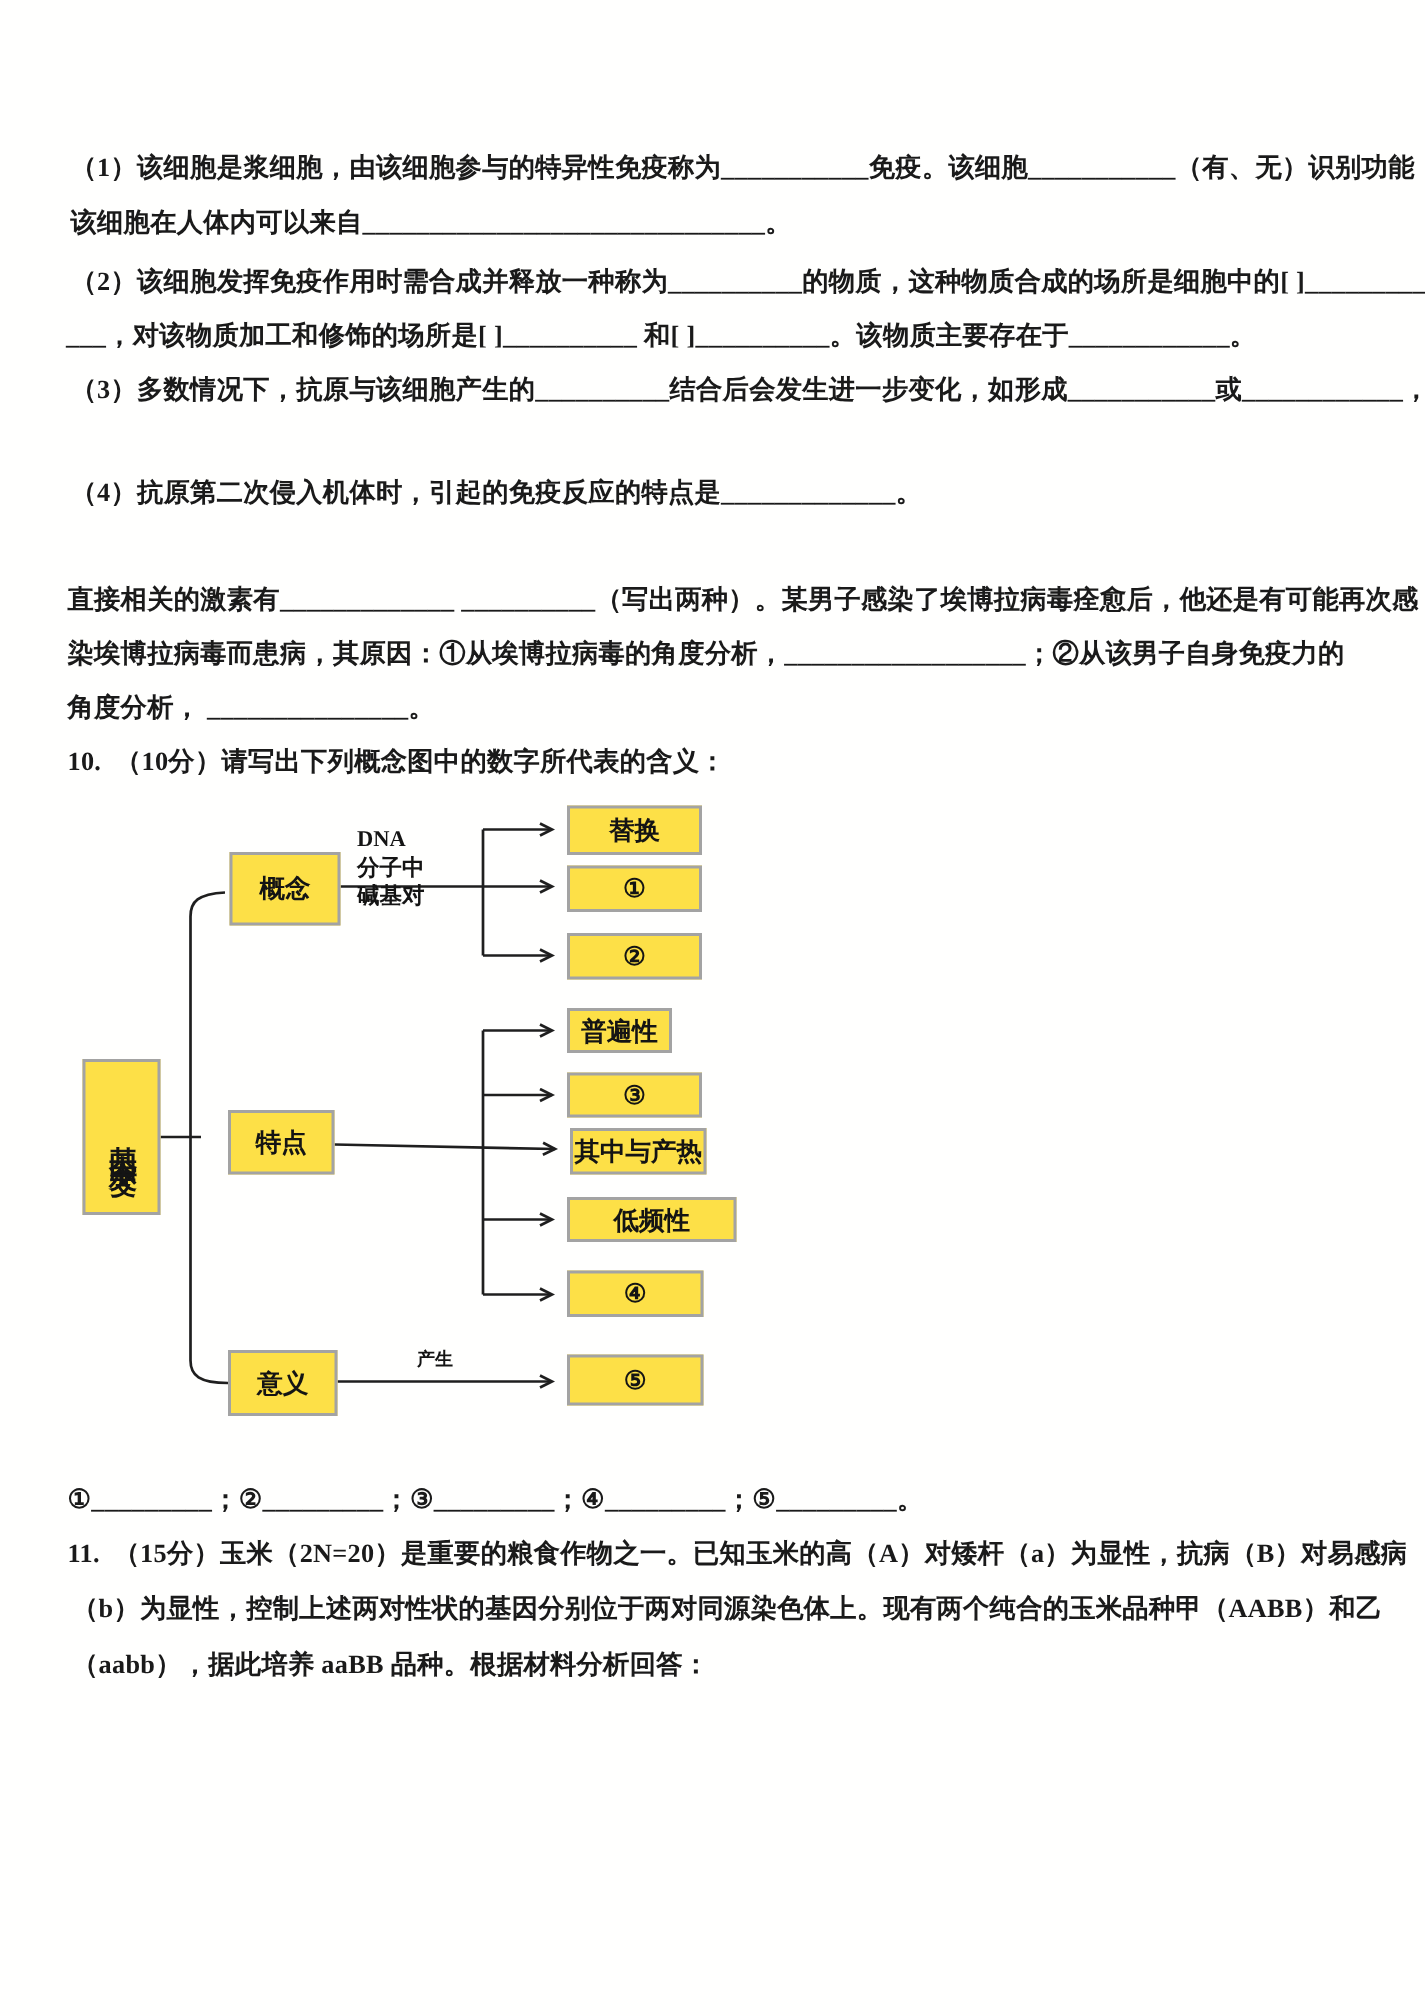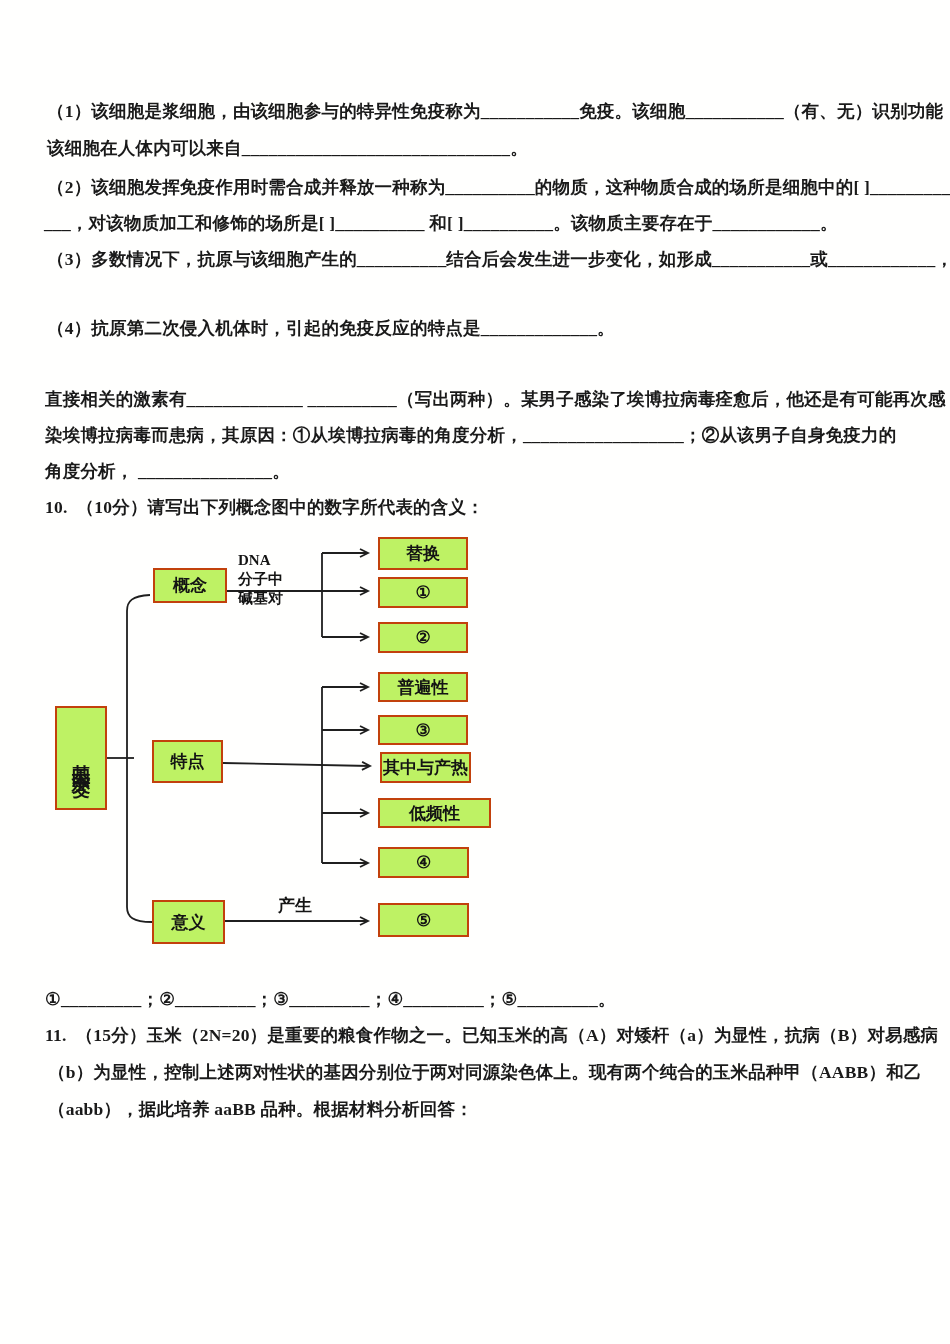--- a/index.html
+++ b/index.html
@@ -10,33 +10,33 @@
     color:#1a1a1a;
   }
   .tline{
     position:absolute;left:47px;white-space:pre;
     font-weight:bold;font-size:17.5px;line-height:22px;
     letter-spacing:0.2px;color:#1a1a1a;
   }
   .diagram{position:absolute;left:0;top:525px;width:520px;height:432px;}
   .diagram svg{position:absolute;left:0;top:0;}
   .dbox{
-    position:absolute;border:2px solid #c2410c;background:#bef264;
+    position:absolute;border:2px solid #a3a3a3;background:#fde047;
     display:flex;align-items:center;justify-content:center;
     font-weight:bold;font-size:17px;color:#141414;box-sizing:border-box;
   }
   .dbox.root{
     writing-mode:vertical-rl;text-orientation:upright;
     font-size:19px;letter-spacing:5px;
   }
   .edge-label{
     position:absolute;text-align:left;font-weight:bold;color:#141414;
     font-size:15px;line-height:19px;
   }
-  .edge-label.big{font-size:17px;line-height:20px;}
+  .edge-label.big{font-size:12px;line-height:20px;}
 </style>
 </head>
 <body>
 
 <div class="page">
 
   <div class="tline" style="top:100px">（1）该细胞是浆细胞，由该细胞参与的特异性免疫称为___________免疫。该细胞___________（有、无）识别功能，</div>
   <div class="tline" style="top:137px">该细胞在人体内可以来自______________________________。</div>
   <div class="tline" style="top:176px">（2）该细胞发挥免疫作用时需合成并释放一种称为__________的物质，这种物质合成的场所是细胞中的[ ]_________</div>
   <div class="tline" style="top:212px;left:44px">___，对该物质加工和修饰的场所是[ ]__________ 和[ ]__________。该物质主要存在于____________。</div>
@@ -72,36 +72,36 @@
         <path d="M322,205 H368" marker-end="url(#arr)"></path>
         <path d="M322,288 H368" marker-end="url(#arr)"></path>
         <path d="M322,338 H368" marker-end="url(#arr)"></path>
 
         <path d="M225,396 H368" marker-end="url(#arr)"></path>
       </g>
     </svg>
 
     <div class="dbox root" style="left:55px;top:181px;width:52px;height:104px">基因突变</div>
 
-    <div class="dbox" style="left:153px;top:43px;width:74px;height:35px">概念</div>
+    <div class="dbox" style="left:153px;top:43px;width:74px;height:49px">概念</div>
     <div class="dbox" style="left:152px;top:215px;width:71px;height:43px">特点</div>
     <div class="dbox" style="left:152px;top:375px;width:73px;height:44px">意义</div>
 
     <div class="edge-label" style="left:238px;top:26px;width:70px">
       <div>DNA</div>
       <div>分子中</div>
       <div>碱基对</div>
     </div>
     <div class="edge-label big" style="left:278px;top:371px;width:52px">产生</div>
 
     <div class="dbox" style="left:378px;top:12px;width:90px;height:33px">替换</div>
     <div class="dbox" style="left:378px;top:52px;width:90px;height:31px">①</div>
     <div class="dbox" style="left:378px;top:97px;width:90px;height:31px">②</div>
 
-    <div class="dbox" style="left:378px;top:147px;width:90px;height:30px">普遍性</div>
+    <div class="dbox" style="left:378px;top:147px;width:70px;height:30px">普遍性</div>
     <div class="dbox" style="left:378px;top:190px;width:90px;height:30px">③</div>
     <div class="dbox" style="left:380px;top:227px;width:91px;height:31px">其中与产热</div>
     <div class="dbox" style="left:378px;top:273px;width:113px;height:30px">低频性</div>
     <div class="dbox" style="left:378px;top:322px;width:91px;height:31px">④</div>
 
     <div class="dbox" style="left:378px;top:378px;width:91px;height:34px">⑤</div>
   </div>
 
   <div class="tline" style="top:988px;left:45px">①_________；②_________；③_________；④_________；⑤_________。</div>
 

